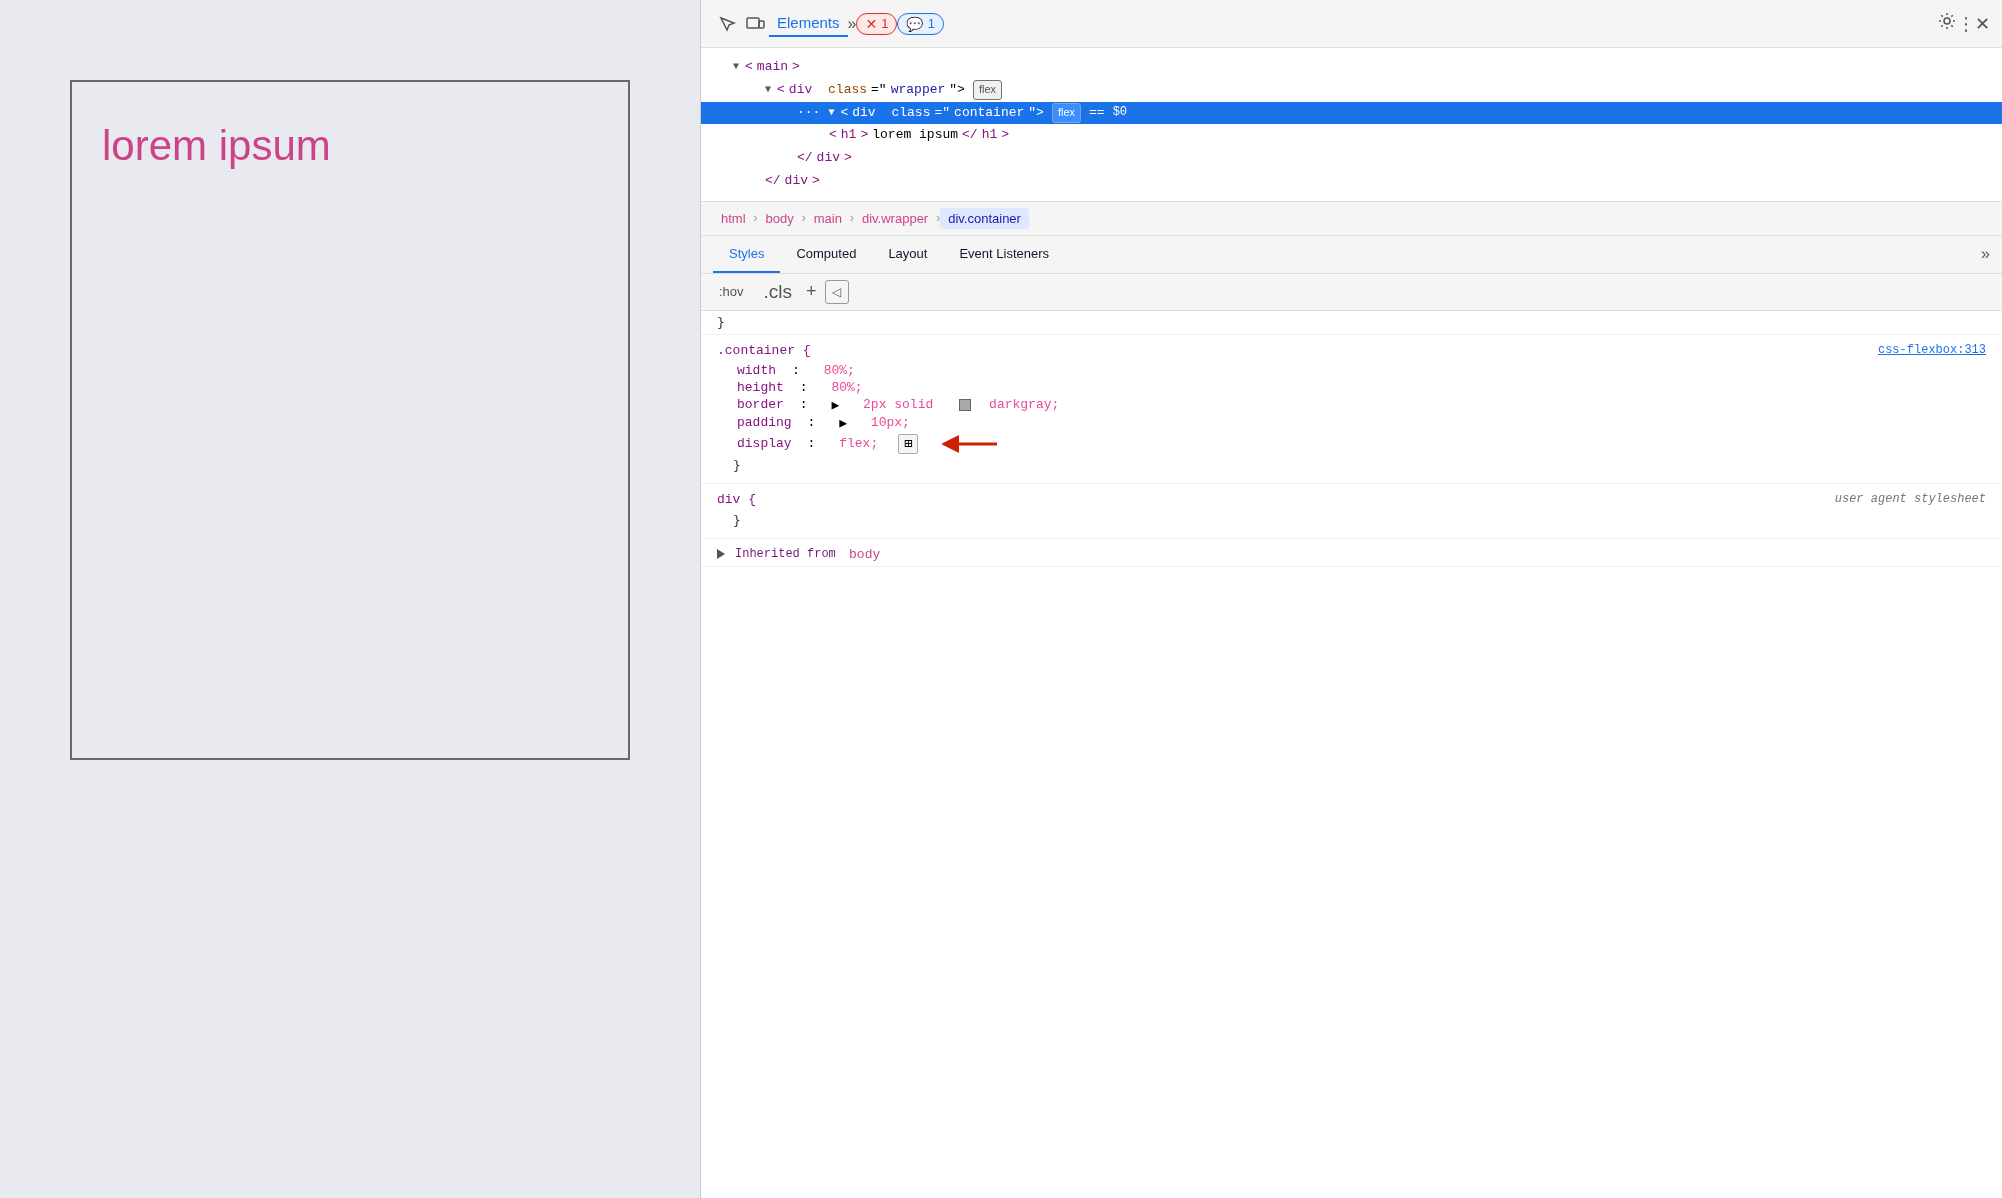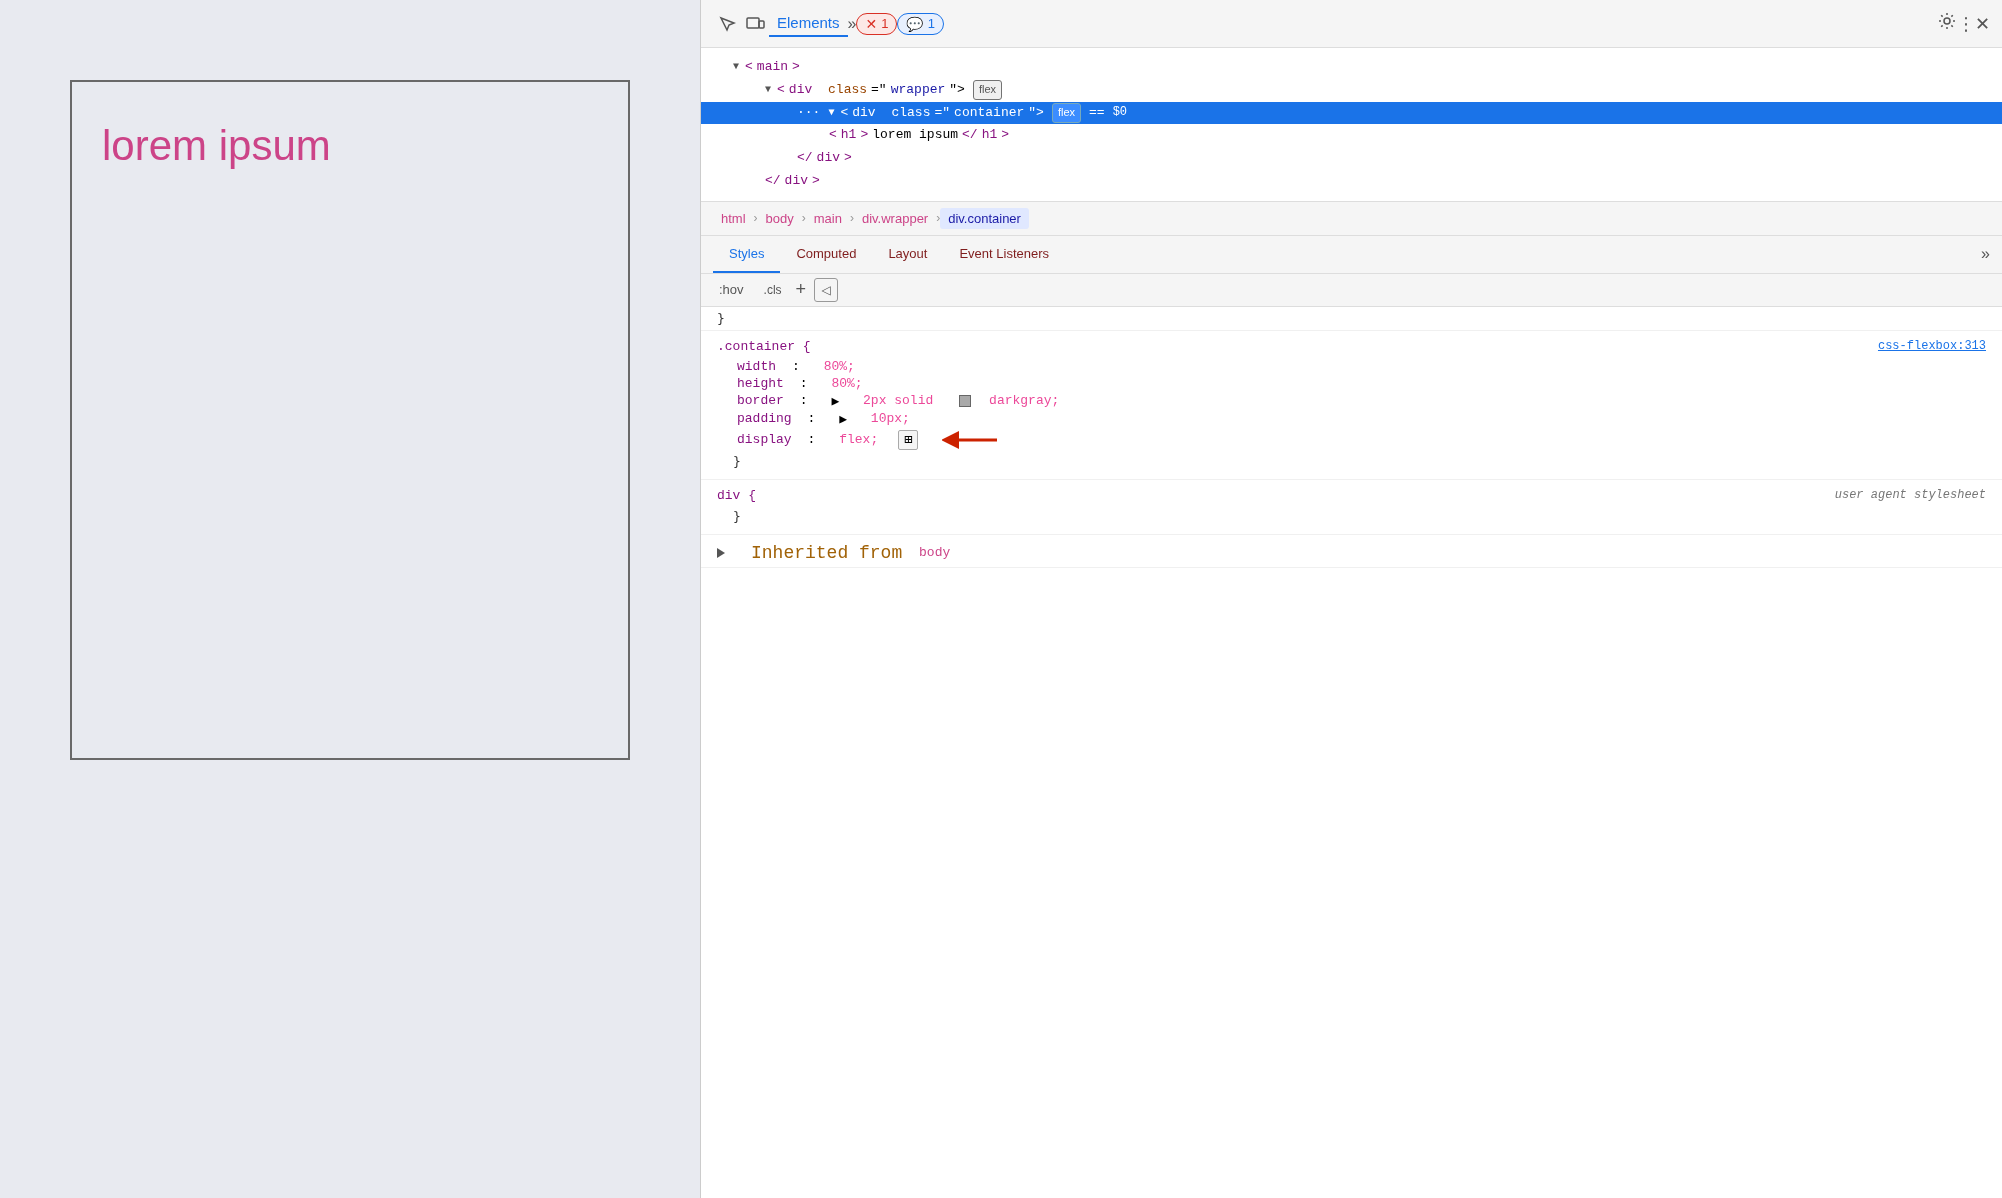--- a/index.html
+++ b/index.html
@@ -230,21 +230,21 @@
       display: flex;
       align-items: center;
       background: #f5f5f5;
       border-bottom: 1px solid #ddd;
       padding: 0 12px;
     }
 
     .tab-item {
       padding: 10px 16px;
       font-size: 13px;
-      color: #7f1d1d;
+      color: #0f172a;
       cursor: pointer;
       border-bottom: 2px solid transparent;
     }
 
     .tab-item.active {
       color: #1a73e8;
       border-bottom: 2px solid #1a73e8;
       font-weight: 500;
     }
 
@@ -276,21 +276,21 @@
     }
 
     .filter-hov {
       font-size: 13px;
       color: #555;
       cursor: pointer;
       padding: 3px 6px;
     }
 
     .filter-cls {
-      font-size: 12px;
+      font-size: 19px;
       color: #555;
       cursor: pointer;
       padding: 3px 6px;
     }
 
     .filter-plus {
       font-size: 18px;
       color: #555;
       cursor: pointer;
     }
@@ -400,24 +400,23 @@
     .arrow-annotation {
       display: inline-block;
       margin-left: 8px;
     }
 
     .arrow-svg {
       vertical-align: middle;
     }
 
     .inherited-label {
-      color: #a16207;
+      color: #701a75;
       font-style: normal;
-      font-size: 18px;
-      margin-left: 16px;
+      font-size: 12px;
     }
 
     .inherited-from-link {
       color: #cc4488;
       font-size: 13px;
     }
 
     .inherited-header {
       padding: 8px 16px 4px;
       display: flex;

